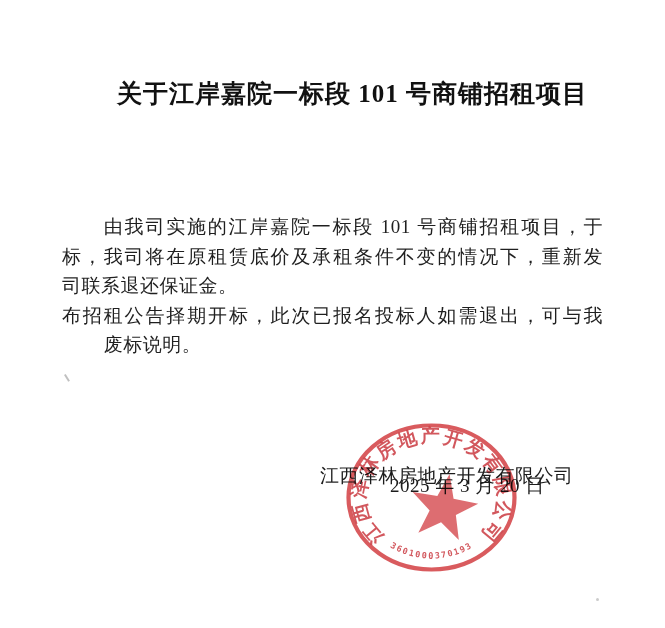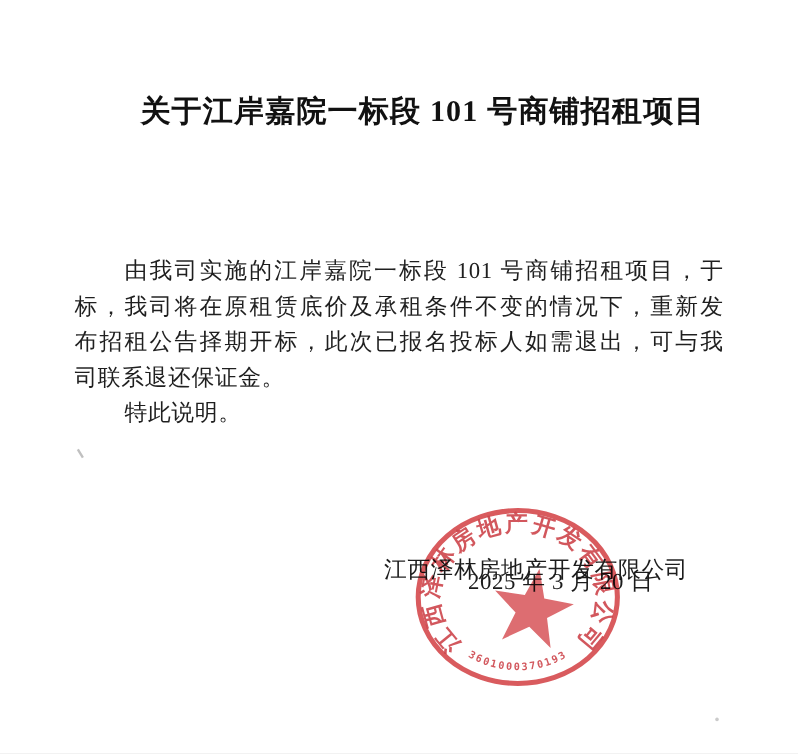--- a/index.html
+++ b/index.html
@@ -95,23 +95,23 @@
 
 <div class="page">
 
   <h1 class="doc-title">
     <div>关于江岸嘉院一标段 101 号商铺招租项目</div>
   </h1>
 
   <div class="doc-body">
     <div class="body-line justify indent">由我司实施的江岸嘉院一标段 101 号商铺招租项目，于</div>
     <div class="body-line justify">标，我司将在原租赁底价及承租条件不变的情况下，重新发</div>
+    <div class="body-line">司联系退还保证金。</div>
     <div class="body-line justify">布招租公告择期开标，此次已报名投标人如需退出，可与我</div>
-    <div class="body-line">司联系退还保证金。</div>
-    <div class="body-line indent">特此说明。</div>
+    <div class="body-line indent">废标说明。</div>
   </div>
 
   <div class="sig-line sig-company">江西泽林房地产开发有限公司</div>
   <div class="sig-line sig-date">2025 年 3 月 20 日</div>
 
   <svg class="seal" viewBox="0 0 177 156" aria-hidden="true">
     <defs>
       <path id="sealTopArc" d="M 34.45 108.05 A 66 55 0 1 1 142.55 108.05" fill="none"></path>
       <path id="sealBottomArc" d="M 42.84 123.23 A 71 61 0 0 0 134.16 123.23" fill="none"></path>
     </defs>

